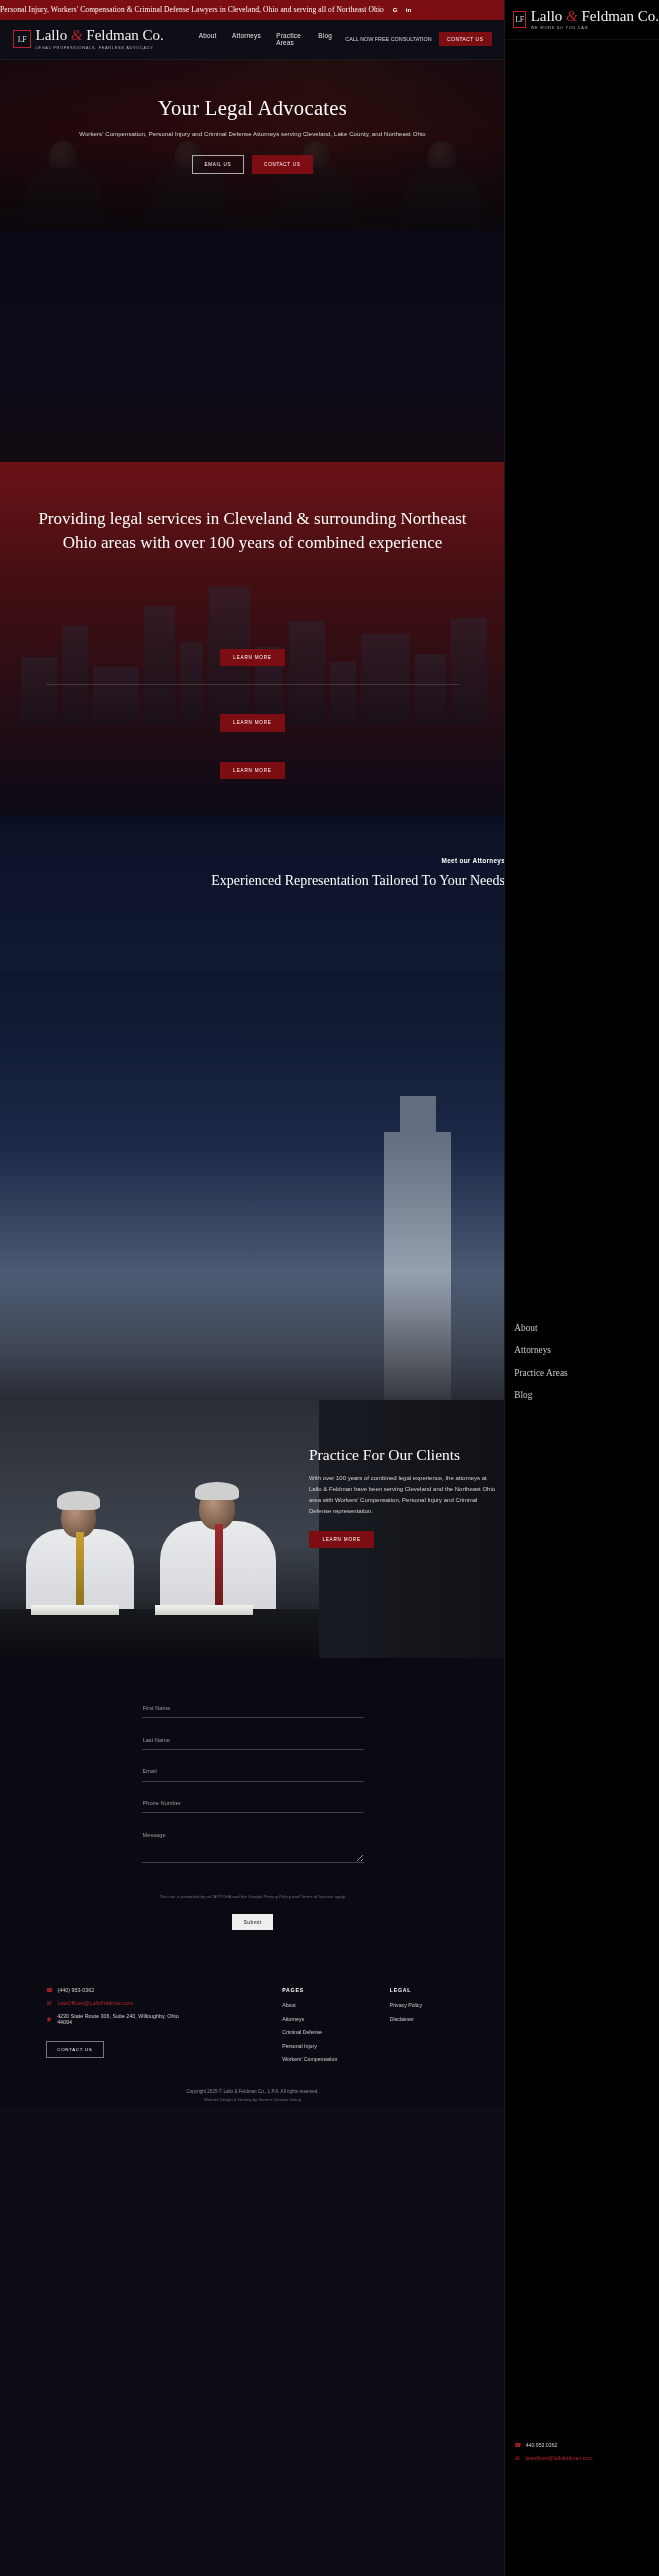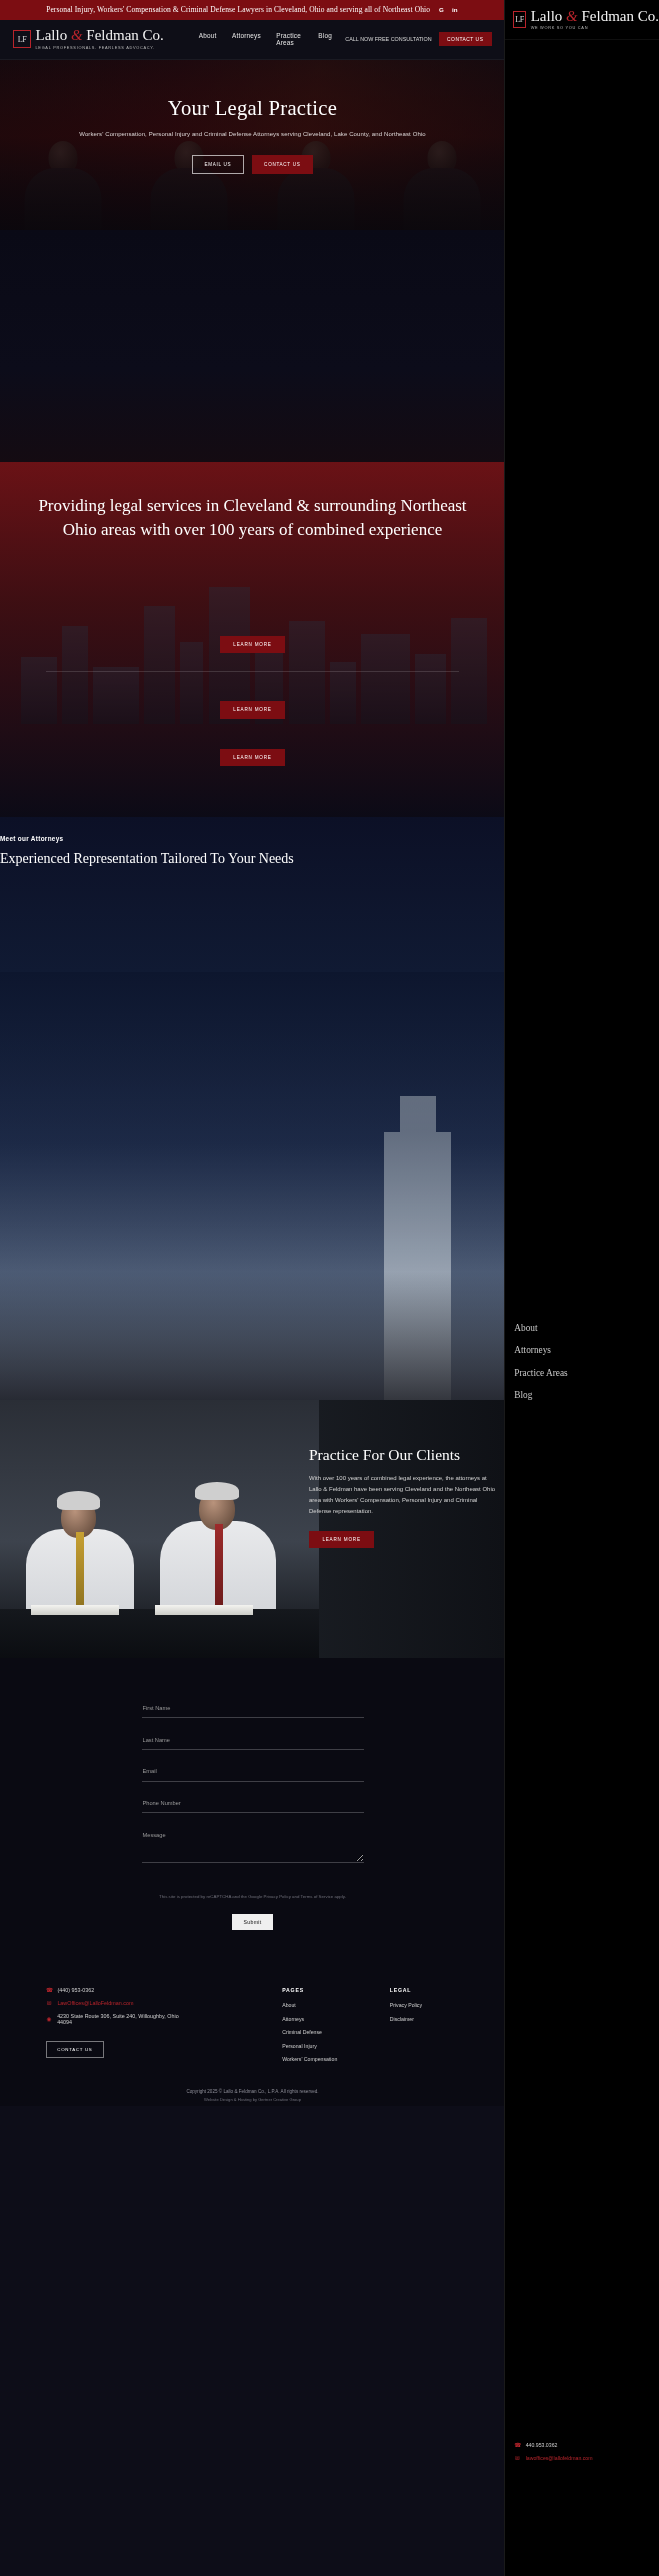--- a/index.html
+++ b/index.html
@@ -24,21 +24,20 @@
     background:#0d0d18;
   }
 
   
   .topbar {
     height:19.6px;
     background:#7c0d12;
     color:#fff;
     display:flex;
     align-items:center;
-    justify-content:center;
     gap:7.2px;
     font-family:"Liberation Serif", serif;
     font-size:7.5px;
     letter-spacing:0.1px;
     position:relative;
   }
   .topbar .socials { display:flex; gap:5.2px; align-items:center; }
   .topbar .soc {
     width:8.2px;height:8.2px;display:inline-flex;align-items:center;justify-content:center;
     font-size:6.2px;font-weight:bold;font-family:"Liberation Sans",sans-serif;
@@ -139,38 +138,38 @@
     background:
       linear-gradient(180deg, rgba(110,18,22,.78) 0%, rgba(60,14,18,.86) 40%, rgba(10,10,22,.92) 100%),
       linear-gradient(180deg,#5d1115,#21101b);
   }
   .skyline { position:absolute; bottom:93px; left:0; right:0; height:155px; opacity:.45; }
   .sk { position:absolute; bottom:0; background:linear-gradient(180deg,#2a2a38,#15151f); }
   .city-inner { position:relative; z-index:3; text-align:center; padding-top:28px; }
   .city-inner h2 {
     font-family:"Liberation Serif", serif;
     font-size:17px; font-weight:400; line-height:1.45; color:#fff;
-    max-width:453px; margin:4px auto;
+    max-width:453px; margin:17px auto;
   }
   .city-btn-row { display:flex; justify-content:center; }
   .city-btn-row.b1 { margin-top:93px; }
   .city-btn-row.b2 { margin-top:30px; }
   .city-btn-row.b3 { margin-top:30px; }
   .learn-btn {
     background:#7c0d12; color:#fff; border:none;
     font-size:4.6px; letter-spacing:0.8px; padding:6.2px 13.4px;
   }
   .hairline { height:0.5px; background:rgba(255,255,255,.14); margin:17.5px 46px 0; }
 
   
   .attorneys {
     height:155px;
     background:linear-gradient(180deg,#0c1026 0%, #101a33 100%);
-    text-align:left;
-    padding-top:18px;
+    text-align:right;
+    padding-top:40px;
     position:relative;
   }
   .eyebrow {
     font-size:6.4px; font-weight:bold; letter-spacing:0.3px; color:#fff;
   }
   .attorneys h2 {
     font-family:"Liberation Serif", serif;
     font-size:14px; font-weight:400; color:#fff; margin-top:9.3px;
   }
 
@@ -342,21 +341,21 @@
           <div class="head"></div>
           <div class="body"></div>
         </div>
       <div class="hero-fig">
           <div class="head"></div>
           <div class="body"></div>
         </div>
     </div>
     <div class="hero-overlay"></div>
     <div class="hero-inner">
-      <h1>Your Legal Practice</h1>
+      <h1>Your Legal Advocates</h1>
       <p>Workers' Compensation, Personal Injury and Criminal Defense Attorneys serving Cleveland, Lake County, and Northeast Ohio</p>
       <div class="hero-btns">
         <button class="btn-outline">EMAIL US</button>
         <button class="btn-solid">CONTACT US</button>
       </div>
     </div>
   </div>
 
   <div class="band-dark"></div>
 

